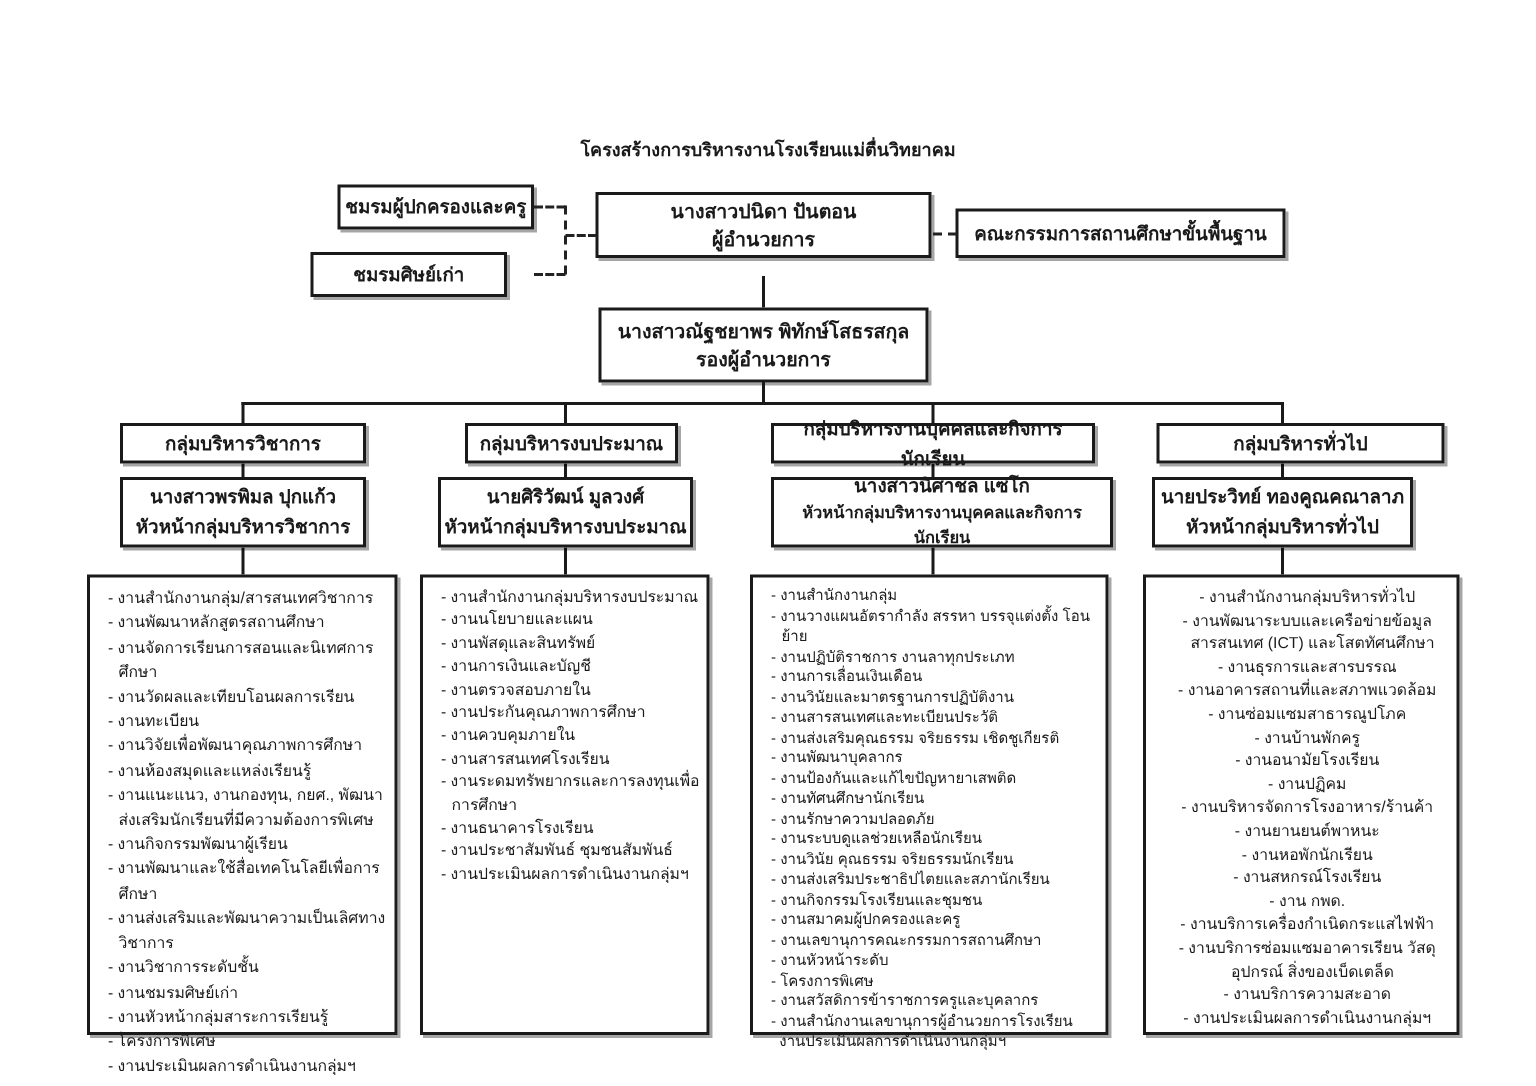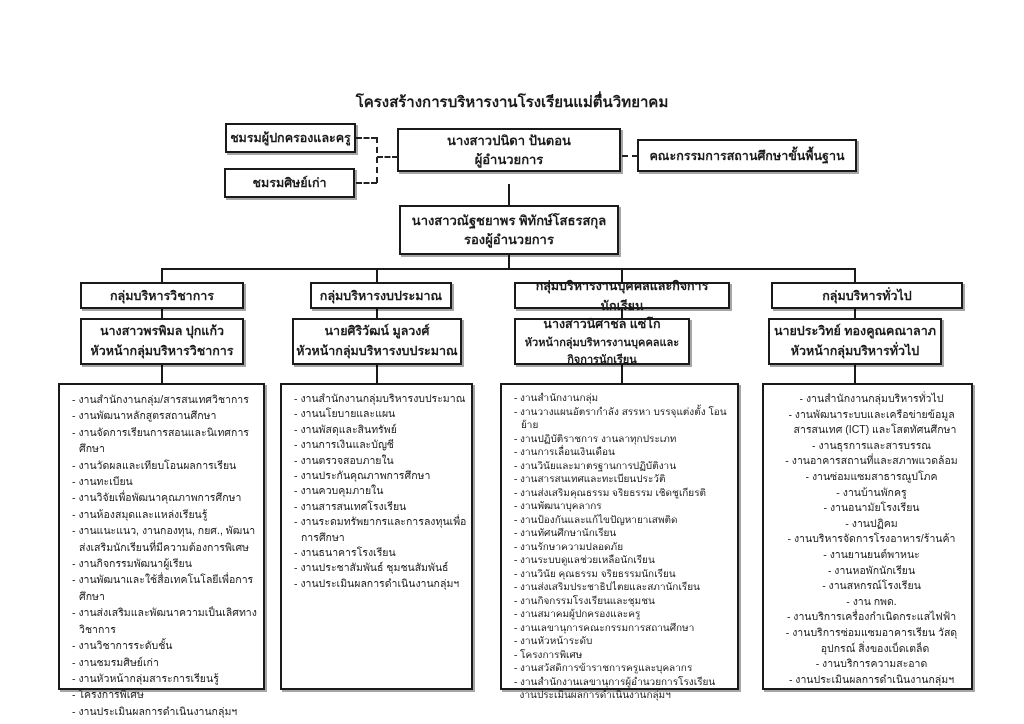--- a/index.html
+++ b/index.html
@@ -2,21 +2,21 @@
 <html><head>
 <meta charset="utf-8">
 <style>
   html,body{margin:0;padding:0;background:#fff;}
   #page{position:relative;width:1024px;height:724px;background:#ffffff;overflow:hidden;
         font-family:"Liberation Sans","DejaVu Sans",sans-serif;color:#1a1a1a;}
   .box{position:absolute;box-sizing:border-box;border:2px solid #1a1a1a;background:#fff;
        box-shadow:2px 2px 0 rgba(0,0,0,0.35);display:flex;flex-direction:column;
        align-items:center;justify-content:center;text-align:center;}
   .title{position:absolute;top:90px;left:0;width:100%;text-align:center;
-         font-size:15px;font-weight:bold;}
+         font-size:12px;font-weight:bold;}
   .line{position:absolute;background:#1a1a1a;}
   .vline{width:2px;}
   .hline{height:2px;}
   .dash-h{position:absolute;border-top:2px dashed #222;height:0;}
   .dash-v{position:absolute;border-left:2px dashed #222;width:0;}
   .club{font-size:12.5px;font-weight:bold;}
   .main-name{font-size:13px;font-weight:bold;line-height:1.5;}
   .group-title{font-size:12.5px;font-weight:bold;}
   .head-name{font-size:12.5px;font-weight:bold;line-height:1.55;}
   .head-sub-small{font-size:11px;font-weight:bold;}
@@ -31,21 +31,21 @@
 </head>
 <body>
 
 <div id="page">
 
   <div class="title">โครงสร้างการบริหารงานโรงเรียนแม่ตื่นวิทยาคม</div>
 
   <div class="box club" style="left:225px;top:123px;width:131px;height:30px;">
     <span>ชมรมผู้ปกครองและครู</span>
   </div>
-  <div class="box club" style="left:224px;top:168px;width:131px;height:30px;">
+  <div class="box club" style="left:207px;top:168px;width:131px;height:30px;">
     <span>ชมรมศิษย์เก่า</span>
   </div>
 
   <div class="box main-name" style="left:397px;top:128px;width:224px;height:44px;">
     <span>นางสาวปนิดา ปันตอน</span>
     <span>ผู้อำนวยการ</span>
   </div>
 
   <div class="box club" style="left:637px;top:139px;width:220px;height:33px;">
     <span>คณะกรรมการสถานศึกษาขั้นพื้นฐาน</span>
@@ -95,21 +95,21 @@
   </div>
 
   <div class="box head-name" style="left:80px;top:318px;width:164px;height:47px;">
     <span>นางสาวพรพิมล  ปุกแก้ว</span>
     <span>หัวหน้ากลุ่มบริหารวิชาการ</span>
   </div>
   <div class="box head-name" style="left:292px;top:318px;width:170px;height:47px;">
     <span>นายศิริวัฒน์  มูลวงศ์</span>
     <span>หัวหน้ากลุ่มบริหารงบประมาณ</span>
   </div>
-  <div class="box head-name" style="left:514px;top:318px;width:176px;height:47px;">
+  <div class="box head-name" style="left:514px;top:318px;width:228px;height:47px;">
     <span>นางสาวนิศาชล  แซ่โก</span>
     <span class="head-sub-small">หัวหน้ากลุ่มบริหารงานบุคคลและกิจการนักเรียน</span>
   </div>
   <div class="box head-name" style="left:768px;top:318px;width:174px;height:47px;">
     <span>นายประวิทย์  ทองคูณคณาลาภ</span>
     <span>หัวหน้ากลุ่มบริหารทั่วไป</span>
   </div>
 
   <div class="duties duties-1" style="left:58px;top:383px;width:207px;height:307px;">
     <div>

